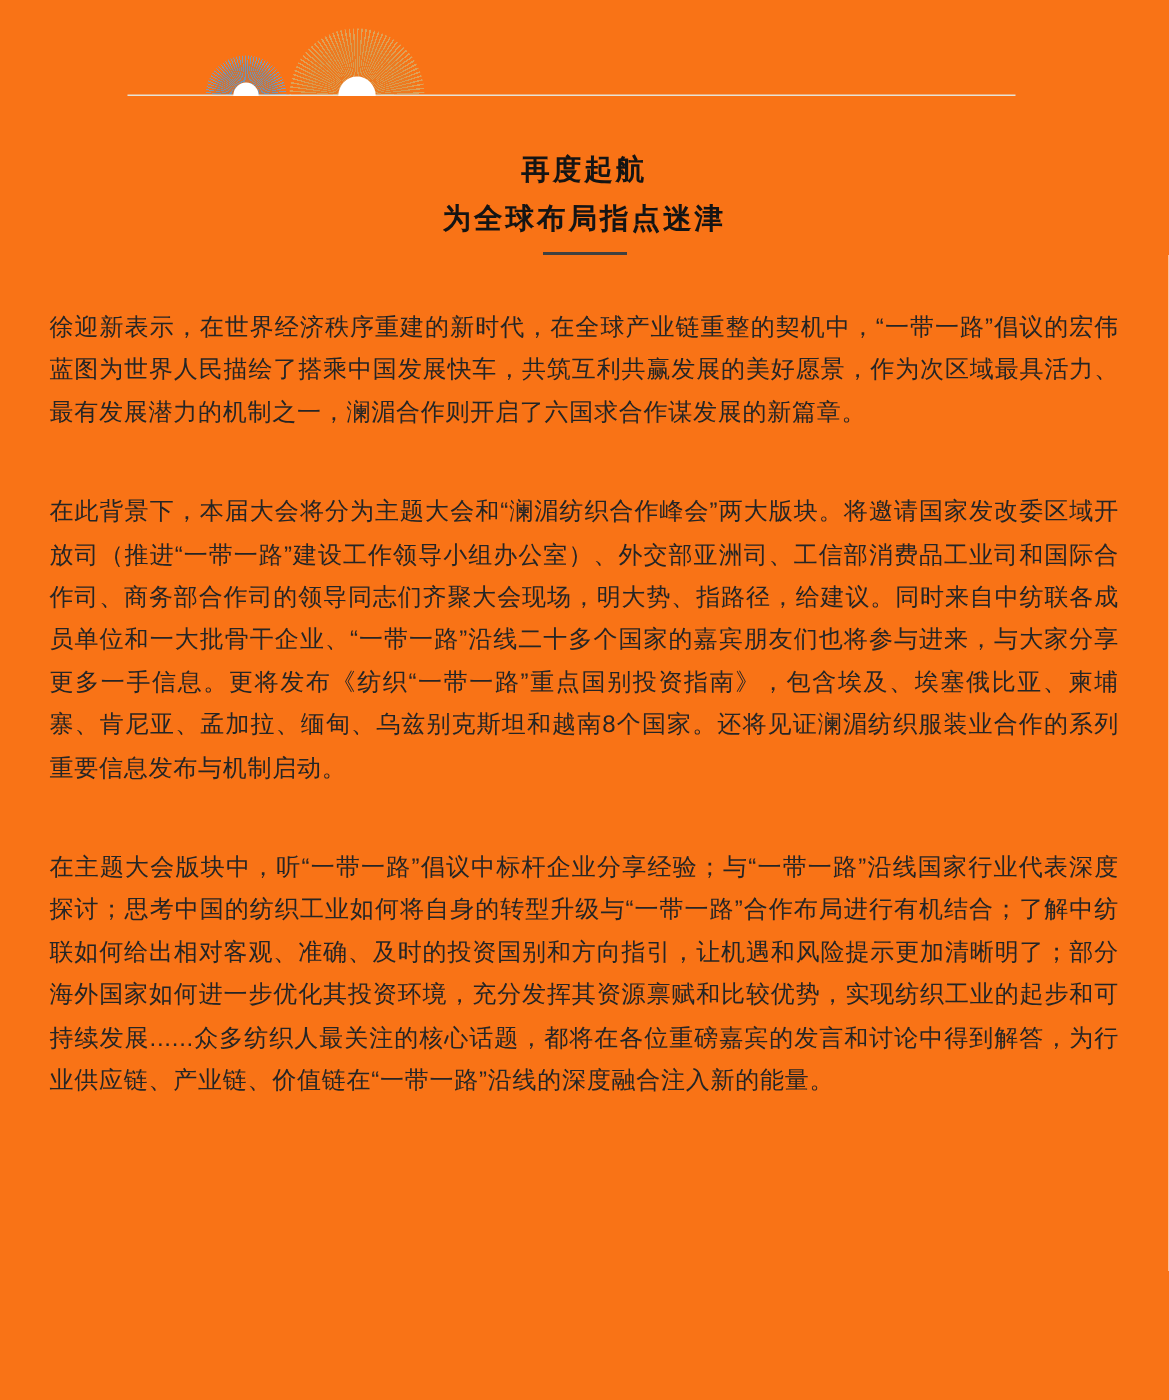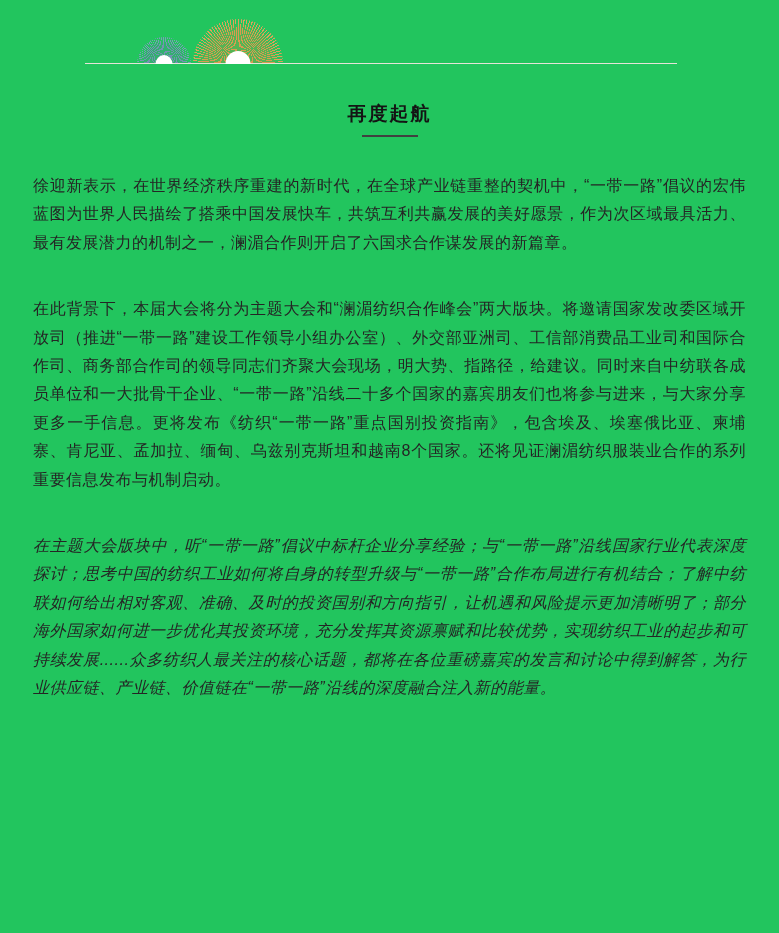--- a/index.html
+++ b/index.html
@@ -7,21 +7,21 @@
     padding: 0;
     background: #ffffff;
   }
   body {
     width: 779px;
     height: 933px;
     overflow: hidden;
     font-family: "Liberation Sans", "DejaVu Sans", sans-serif;
     color: #252525;
   }
-  .page { position: relative; width: 779px; height: 933px; background: #22c55e; }
+  .page { position: relative; width: 779px; height: 933px; background: #f97316; }
 
   
   .header {
     position: relative;
     height: 64px;
   }
   .baseline {
     position: absolute;
     left: 85px;
     top: 63px;
@@ -101,38 +101,39 @@
     margin: 35px 33px 0 33px;
   }
   .article p {
     margin: 0 0 38px 0;
     font-size: 16px;
     line-height: 28.4px;
     letter-spacing: 0.5px;
     text-align: justify;
     color: #252525;
   }
-  .article p:last-child { margin-bottom: 0; font-style: italic; }
+  .article p:last-child { margin-bottom: 0; }
 </style>
 </head>
 <body>
 
 <div class="page">
 
   <header class="header">
     <div class="fan fan-blue">
       <i class="notch"></i>
     </div>
     <div class="fan fan-orange">
       <i class="notch"></i>
     </div>
     <div class="baseline"></div>
   </header>
 
   <h1>再度起航</h1>
+  <h2>为全球布局指点迷津</h2>
   <div class="title-divider"></div>
 
   <main class="article">
     <p>徐迎新表示，在世界经济秩序重建的新时代，在全球产业链重整的契机中，“一带一路”倡议的宏伟蓝图为世界人民描绘了搭乘中国发展快车，共筑互利共赢发展的美好愿景，作为次区域最具活力、最有发展潜力的机制之一，澜湄合作则开启了六国求合作谋发展的新篇章。</p>
     <p>在此背景下，本届大会将分为主题大会和“澜湄纺织合作峰会”两大版块。将邀请国家发改委区域开放司（推进“一带一路”建设工作领导小组办公室）、外交部亚洲司、工信部消费品工业司和国际合作司、商务部合作司的领导同志们齐聚大会现场，明大势、指路径，给建议。同时来自中纺联各成员单位和一大批骨干企业、“一带一路”沿线二十多个国家的嘉宾朋友们也将参与进来，与大家分享更多一手信息。更将发布《纺织“一带一路”重点国别投资指南》，包含埃及、埃塞俄比亚、柬埔寨、肯尼亚、孟加拉、缅甸、乌兹别克斯坦和越南8个国家。还将见证澜湄纺织服装业合作的系列重要信息发布与机制启动。</p>
     <p>在主题大会版块中，听“一带一路”倡议中标杆企业分享经验；与“一带一路”沿线国家行业代表深度探讨；思考中国的纺织工业如何将自身的转型升级与“一带一路”合作布局进行有机结合；了解中纺联如何给出相对客观、准确、及时的投资国别和方向指引，让机遇和风险提示更加清晰明了；部分海外国家如何进一步优化其投资环境，充分发挥其资源禀赋和比较优势，实现纺织工业的起步和可持续发展......众多纺织人最关注的核心话题，都将在各位重磅嘉宾的发言和讨论中得到解答，为行业供应链、产业链、价值链在“一带一路”沿线的深度融合注入新的能量。</p>
   </main>
 
 </div>
 

